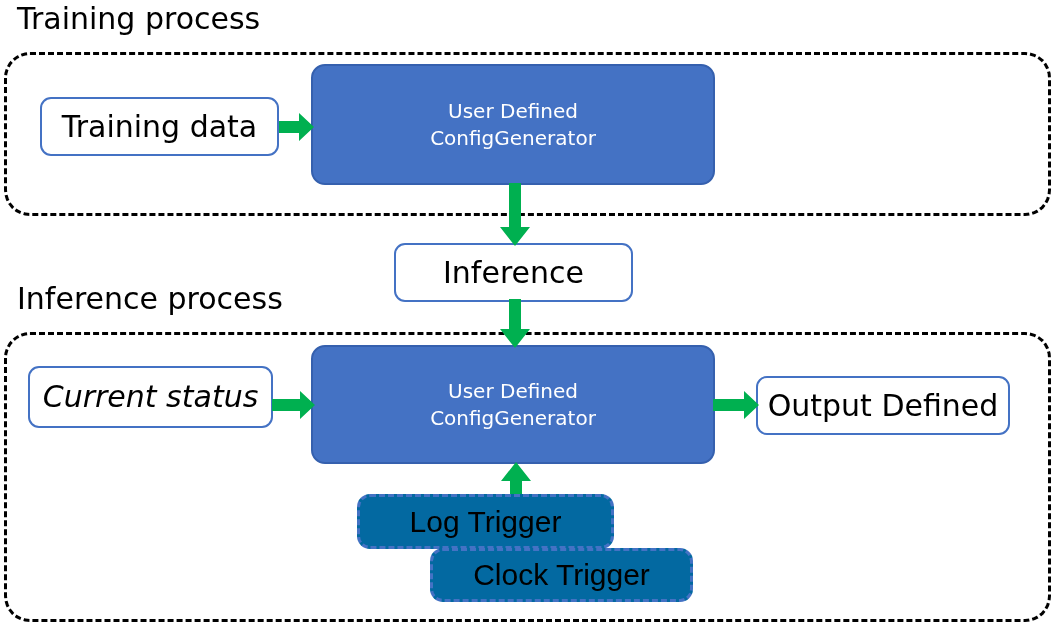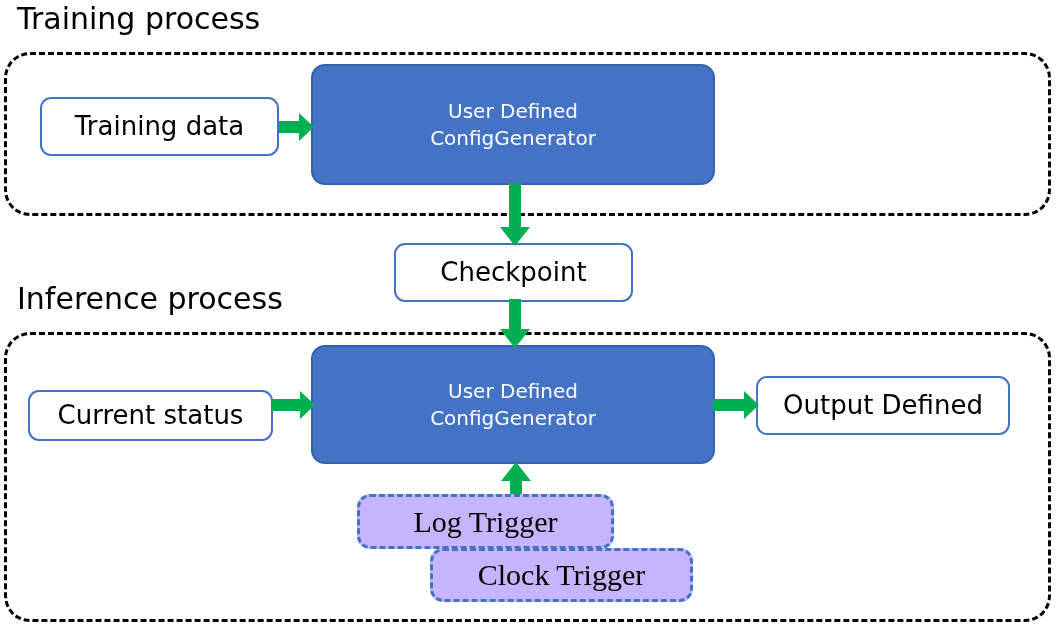--- a/index.html
+++ b/index.html
@@ -44,28 +44,28 @@
   .node-plain {
     position: absolute;
     box-sizing: border-box;
     background: #ffffff;
     border: 2px solid #4472C4;
     border-radius: 11px;
     display: flex;
     align-items: center;
     justify-content: center;
     color: #000000;
-    font-size: 26px;
+    font-size: 30px;
     line-height: 1.05;
     white-space: nowrap;
     font-family: "DejaVu Sans", sans-serif;
   }
   #node-training-data { left: 40px;  top: 97px;  width: 239px; height: 59px; }
   #node-checkpoint    { left: 394px; top: 243px; width: 239px; height: 59px; }
-  #node-current-status{ left: 28px;  top: 390px; width: 245px; height: 51px; }
+  #node-current-status{ left: 28px;  top: 366px; width: 245px; height: 62px; font-style: italic; }
   #node-output-config { left: 756px; top: 376px; width: 254px; height: 59px; }
 
   
   .node-filled {
     position: absolute;
     box-sizing: border-box;
     background: #4472C4;
     border: 2px solid #3560AE;
     border-radius: 14px;
     display: flex;
@@ -78,30 +78,30 @@
     white-space: nowrap;
     font-family: "DejaVu Sans", sans-serif;
   }
   #node-udcg-training  { left: 311px; top: 64px;  width: 404px; height: 121px; }
   #node-udcg-inference { left: 311px; top: 345px; width: 404px; height: 119px; }
 
   
   .node-trigger {
     position: absolute;
     box-sizing: border-box;
-    background: #c4b5fd;
+    background: #0369a1;
     border: 3px dashed #4472C4;
     border-radius: 13px;
     display: flex;
     align-items: center;
     justify-content: center;
     color: #000000;
     font-size: 30px;
     white-space: nowrap;
-    font-family: Liberation Serif, serif;
+    font-family: Liberation Sans, sans-serif;
   }
   #node-log-trigger   { left: 357px; top: 494px; width: 257px; height: 55px; z-index: 4; }
   #node-clock-trigger { left: 430px; top: 548px; width: 263px; height: 54px; z-index: 5; }
 
   
   .arrow { position: absolute; }
   .arrow svg { display: block; overflow: visible; }
 
   #arrow-training-data-to-udcg { left: 279px; top: 110px;  width: 36px; height: 34px; z-index: 3; }
   #arrow-udcg-to-checkpoint    { left: 498px; top: 183px;  width: 34px; height: 64px; z-index: 3; }
@@ -123,21 +123,21 @@
 
   <div class="group-box" id="group-inference"></div>
 
   <div class="node-plain" id="node-training-data">Training data</div>
 
   <div class="node-filled" id="node-udcg-training">
     <span>User Defined</span>
     <span>ConfigGenerator</span>
   </div>
 
-  <div class="node-plain" id="node-checkpoint">Checkpoint</div>
+  <div class="node-plain" id="node-checkpoint">Inference</div>
 
   <div class="node-plain" id="node-current-status">Current status</div>
 
   <div class="node-filled" id="node-udcg-inference">
     <span>User Defined</span>
     <span>ConfigGenerator</span>
   </div>
 
   <div class="node-plain" id="node-output-config">Output Defined</div>
 

